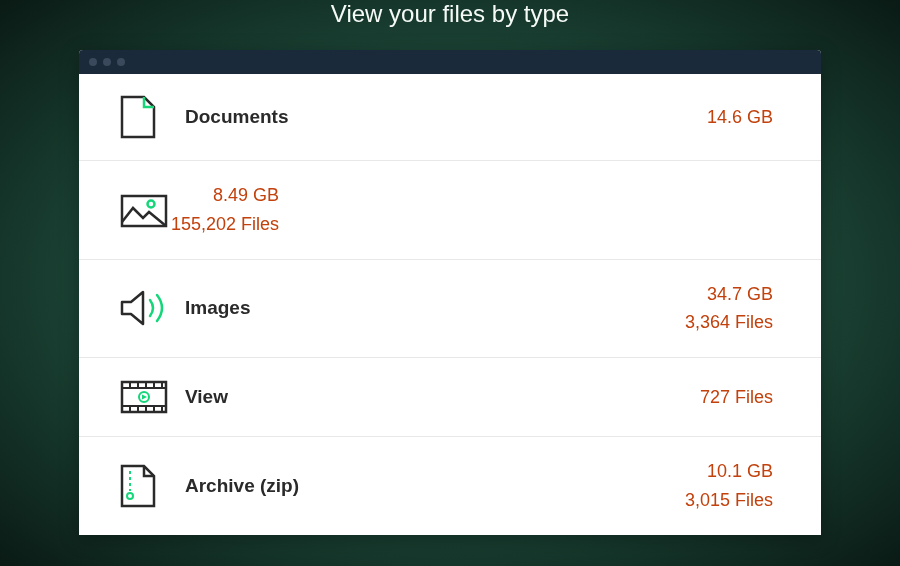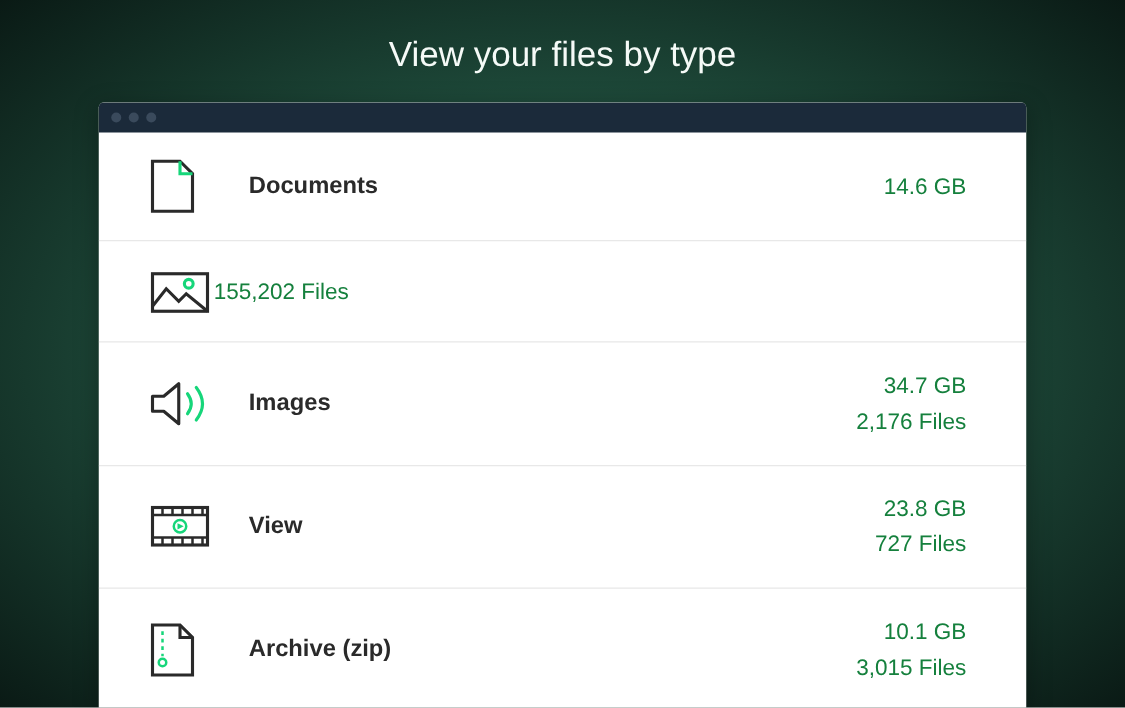--- a/index.html
+++ b/index.html
@@ -6,23 +6,22 @@
     body {
       width: 900px;
       height: 566px;
       background: radial-gradient(ellipse at center, #3a7a5a 0%, #1e4a3a 50%, #0a1a15 100%);
       font-family: 'Segoe UI', Tahoma, Geneva, Verdana, sans-serif;
       overflow: hidden;
     }
     .heading {
       color: #f5faf7;
       text-align: center;
-      font-size: 28px;
+      font-size: 24px;
       font-weight: 400;
-      padding-top: 28px;
       padding-bottom: 22px;
     }
     .window {
       width: 742px;
       margin: 0 auto;
       background: #ffffff;
       border-radius: 4px 4px 0 0;
       overflow: hidden;
       box-shadow: 0 4px 20px rgba(0,0,0,0.3);
     }
@@ -53,26 +52,26 @@
       flex-shrink: 0;
       display: flex;
       align-items: center;
       justify-content: flex-start;
     }
     .label {
       flex: 1;
       font-size: 19px;
       font-weight: 700;
       color: #2a2a2a;
-      margin-left: 28px;
+      margin-left: 14px;
     }
     .stats {
       text-align: right;
       font-size: 18px;
-      color: #15803d;
+      color: #c2410c;
       line-height: 1.6;
       font-weight: 400;
     }
     svg { display: block; }
   </style>
 </head>
 <body>
 
 <h1 class="heading">View your files by type</h1>
 
@@ -99,36 +98,37 @@
 
     <div class="row">
       <span class="icon-wrap">
         <svg width="50" height="40" viewBox="0 0 50 40">
           <rect x="3" y="6" width="44" height="30" fill="none" stroke="#2a2a2a" stroke-width="2.5"></rect>
           <circle cx="32" cy="14" r="3.5" fill="none" stroke="#16d67a" stroke-width="2.5"></circle>
           <path d="M3 32 L14 18 L24 28 L30 22 L47 36" fill="none" stroke="#2a2a2a" stroke-width="2.5"></path>
         </svg>
       </span>
       <div class="stats">
+        <div>8.49 GB</div>
         <div>155,202 Files</div>
       </div>
     </div>
 
     <div class="row">
       <span class="icon-wrap">
         <svg width="52" height="44" viewBox="0 0 52 44">
           <path d="M3 16 L12 16 L24 6 L24 38 L12 28 L3 28 Z" fill="none" stroke="#2a2a2a" stroke-width="2.5" stroke-linejoin="round"></path>
           <path d="M31 14 Q37 22 31 30" fill="none" stroke="#16d67a" stroke-width="2.5" stroke-linecap="round"></path>
           <path d="M38 9 Q48 22 38 35" fill="none" stroke="#16d67a" stroke-width="2.5" stroke-linecap="round"></path>
         </svg>
       </span>
       <span class="label">Images</span>
       <div class="stats">
         <div>34.7 GB</div>
-        <div>2,176 Files</div>
+        <div>3,364 Files</div>
       </div>
     </div>
 
     <div class="row">
       <span class="icon-wrap">
         <svg width="50" height="38" viewBox="0 0 50 38">
           <rect x="3" y="4" width="44" height="30" fill="none" stroke="#2a2a2a" stroke-width="2.5"></rect>
           <line x1="3" y1="10" x2="47" y2="10" stroke="#2a2a2a" stroke-width="2"></line>
           <line x1="3" y1="28" x2="47" y2="28" stroke="#2a2a2a" stroke-width="2"></line>
           <line x1="11" y1="4" x2="11" y2="10" stroke="#2a2a2a" stroke-width="2"></line>
@@ -140,21 +140,20 @@
           <line x1="19" y1="28" x2="19" y2="34" stroke="#2a2a2a" stroke-width="2"></line>
           <line x1="27" y1="28" x2="27" y2="34" stroke="#2a2a2a" stroke-width="2"></line>
           <line x1="35" y1="28" x2="35" y2="34" stroke="#2a2a2a" stroke-width="2"></line>
           <line x1="43" y1="28" x2="43" y2="34" stroke="#2a2a2a" stroke-width="2"></line>
           <circle cx="25" cy="19" r="5" fill="none" stroke="#16d67a" stroke-width="2"></circle>
           <path d="M23 16.5 L28 19 L23 21.5 Z" fill="#16d67a"></path>
         </svg>
       </span>
       <span class="label">View</span>
       <div class="stats">
-        <div>23.8 GB</div>
         <div>727 Files</div>
       </div>
     </div>
 
     <div class="row">
       <span class="icon-wrap">
         <svg width="38" height="46" viewBox="0 0 38 46">
           <path d="M3 3 L25 3 L35 13 L35 43 L3 43 Z" fill="none" stroke="#2a2a2a" stroke-width="2.5"></path>
           <path d="M25 3 L25 13 L35 13" fill="none" stroke="#2a2a2a" stroke-width="2.5"></path>
           <line x1="11" y1="8" x2="11" y2="28" stroke="#16d67a" stroke-width="2" stroke-dasharray="3 3"></line>

